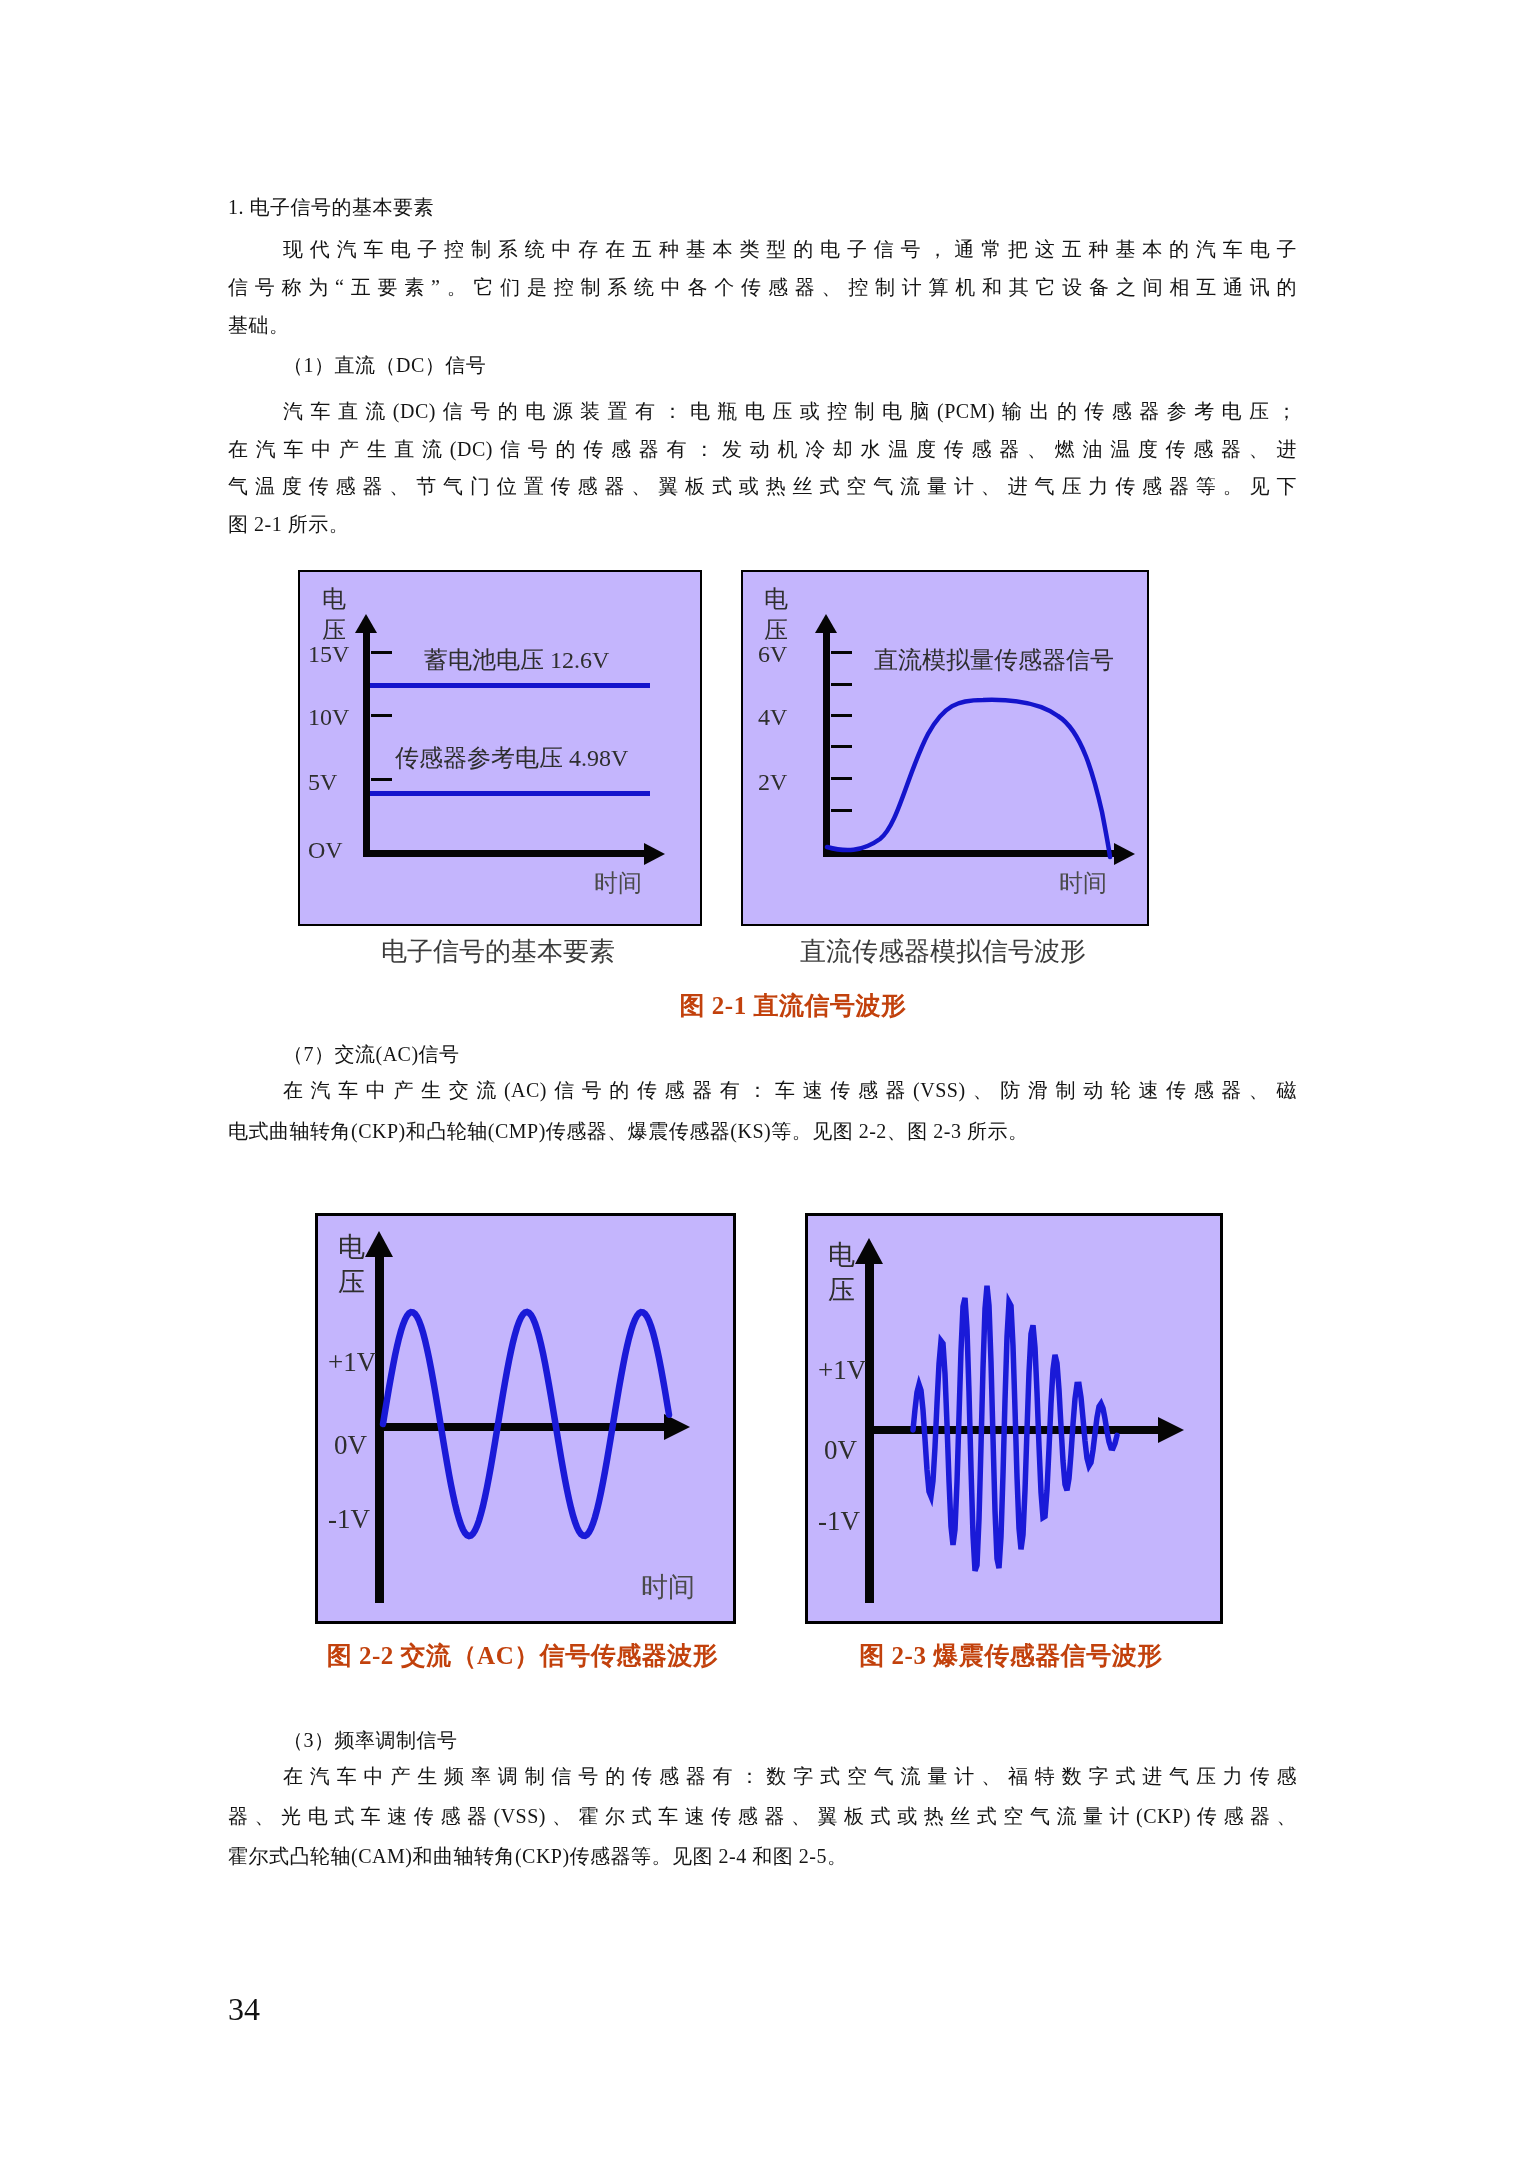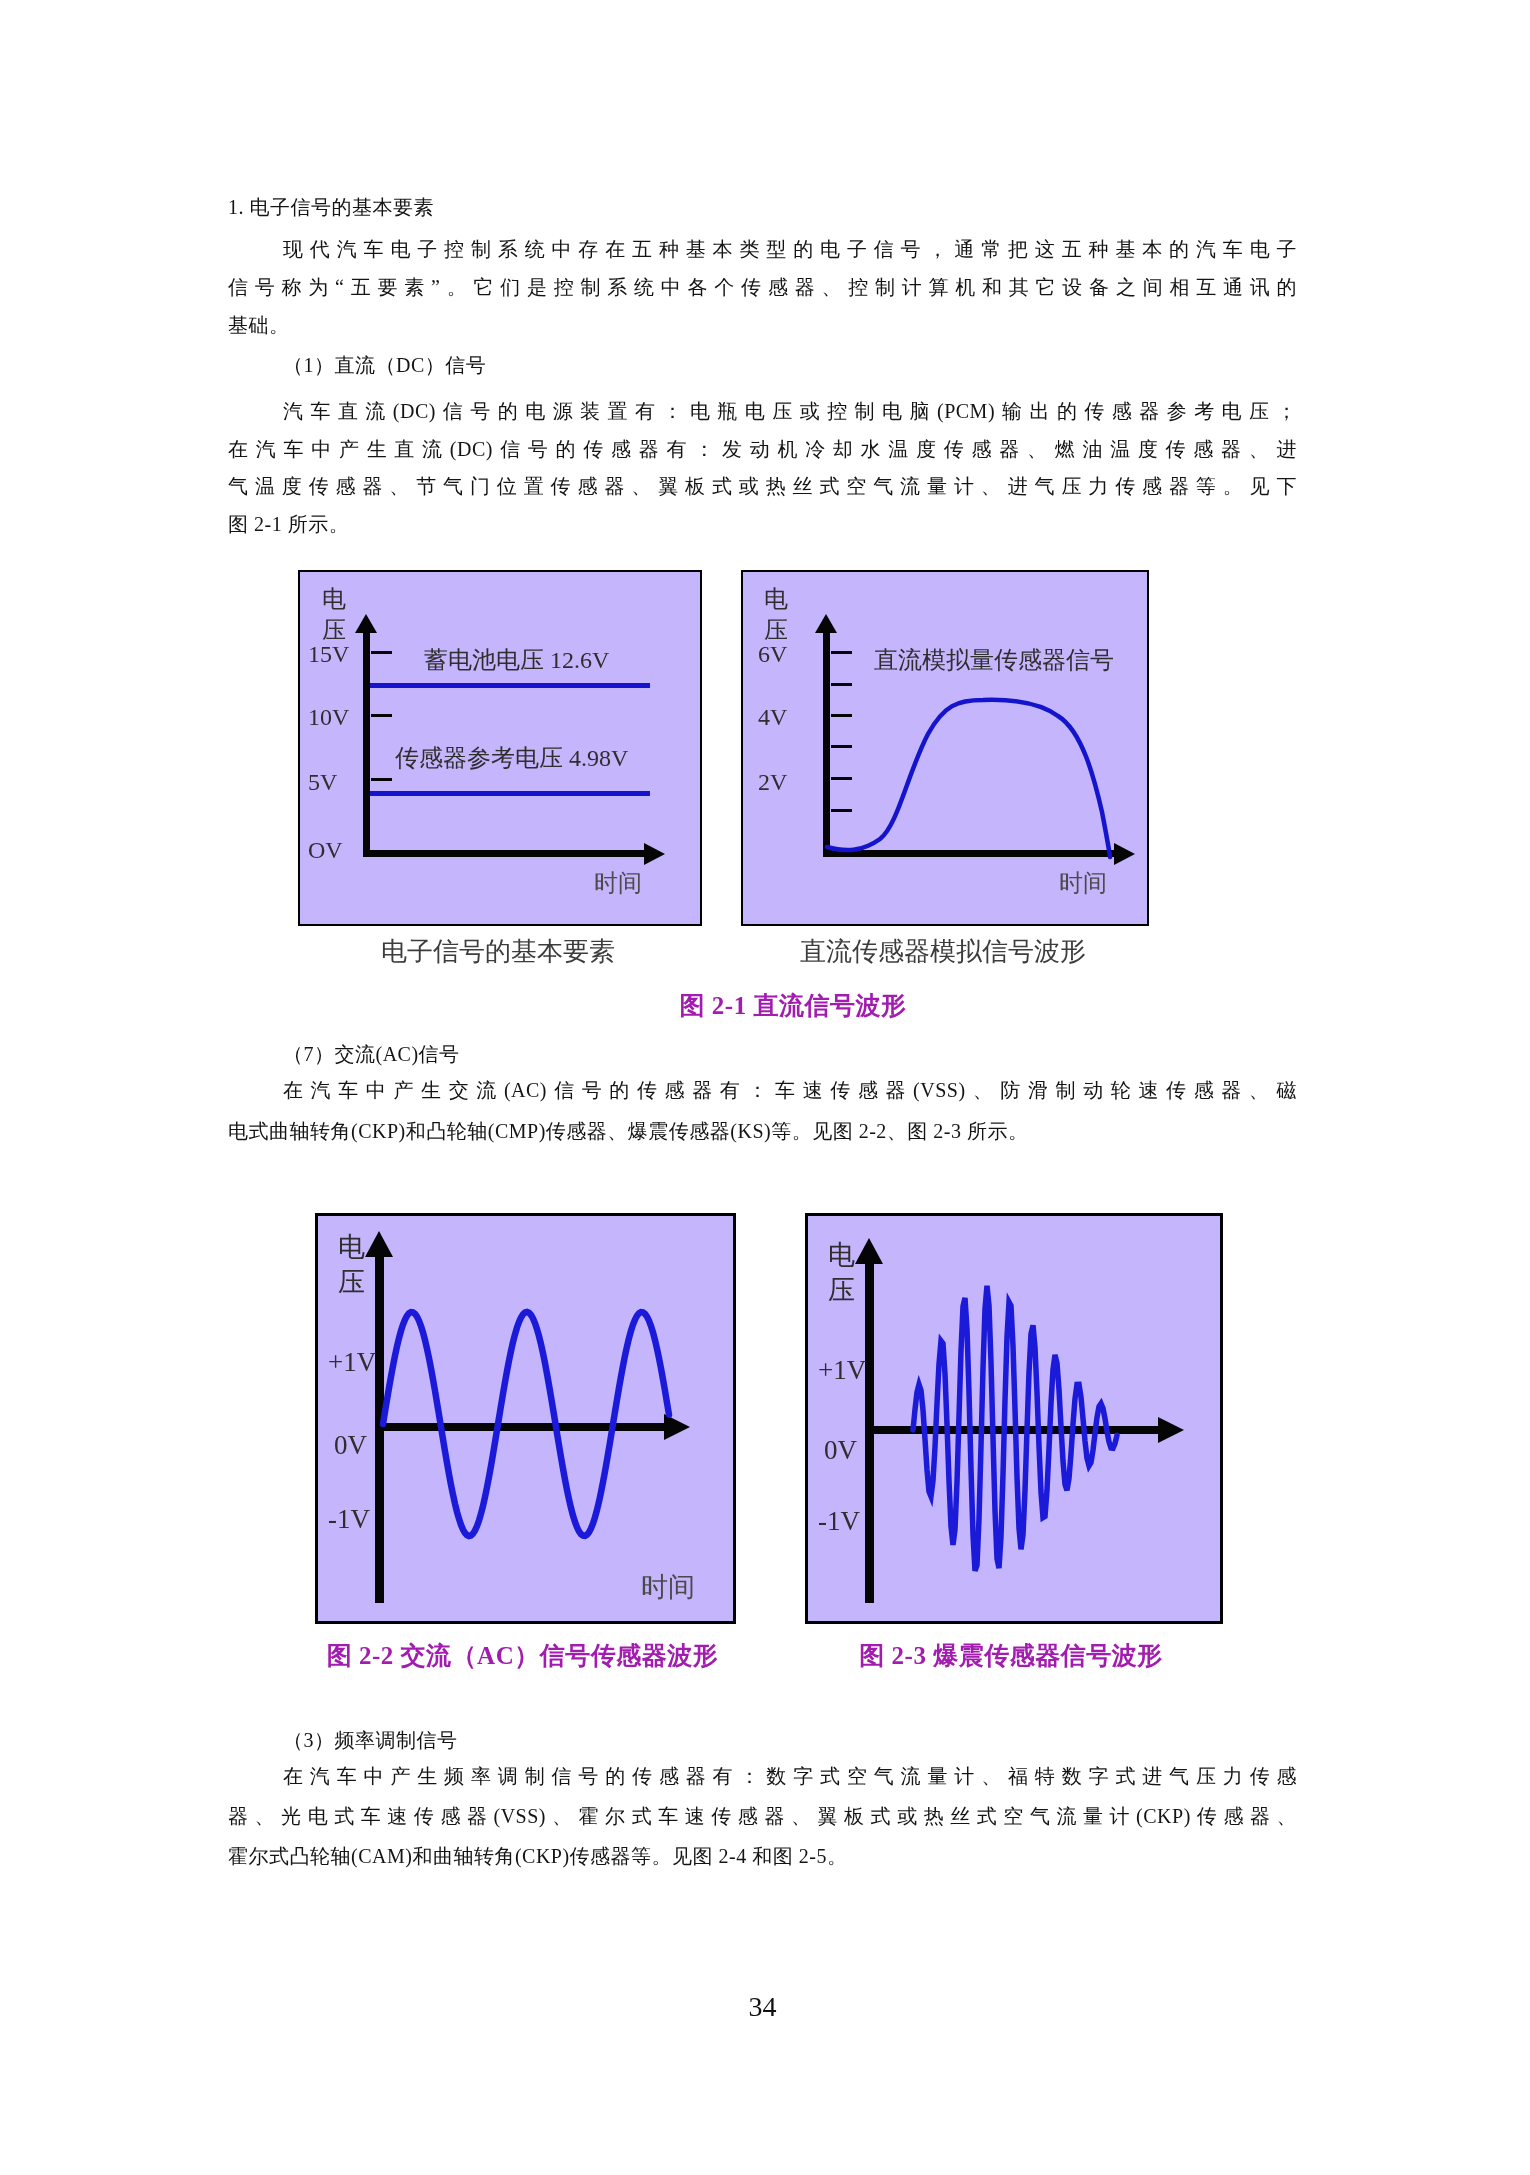--- a/index.html
+++ b/index.html
@@ -20,26 +20,26 @@
   .flab{position:absolute;font-size:24px;color:#2e2e2e;line-height:28px;white-space:nowrap;}
   .flab2{position:absolute;font-size:27px;color:#2e2e2e;line-height:31px;white-space:nowrap;}
   .ylab{position:absolute;width:30px;font-size:24px;line-height:31px;color:#2e2e2e;
         white-space:normal;word-break:break-all;}
   .ylab2{position:absolute;width:32px;font-size:27px;line-height:35px;color:#2e2e2e;
         white-space:normal;word-break:break-all;}
   .tick{position:absolute;background:#050505;height:3px;width:21px;}
   .vtick{text-align:left;}
   .bluebar{position:absolute;height:5px;background:#1414cc;}
   .boxcap{position:absolute;text-align:center;font-size:26px;color:#3c3c3c;white-space:nowrap;}
-  .figcap{position:absolute;text-align:center;font-size:25px;font-weight:bold;color:#a21caf;
+  .figcap{position:absolute;text-align:center;font-size:25px;font-weight:bold;color:#c2410c;
           white-space:nowrap;letter-spacing:0.5px;}
   .gray{color:#4a4a4a;}
   #waves{position:absolute;left:0;top:0;pointer-events:none;}
-  #pageno{position:absolute;left:228px;top:1991px;width:1069px;text-align:center;
-          font-size:28px;color:#111;}
+  #pageno{position:absolute;left:228px;top:1991px;width:1069px;text-align:left;
+          font-size:32px;color:#111;}
 </style>
 </head>
 <body>
 
 <div id="page">
 
   <div class="line" style="top:190px">1. 电子信号的基本要素</div>
   <div class="line j ind" style="top:232px">现代汽车电子控制系统中存在五种基本类型的电子信号，通常把这五种基本的汽车电子</div>
   <div class="line j" style="top:270px">信号称为“五要素”。它们是控制系统中各个传感器、控制计算机和其它设备之间相互通讯的</div>
   <div class="line" style="top:308px">基础。</div>

